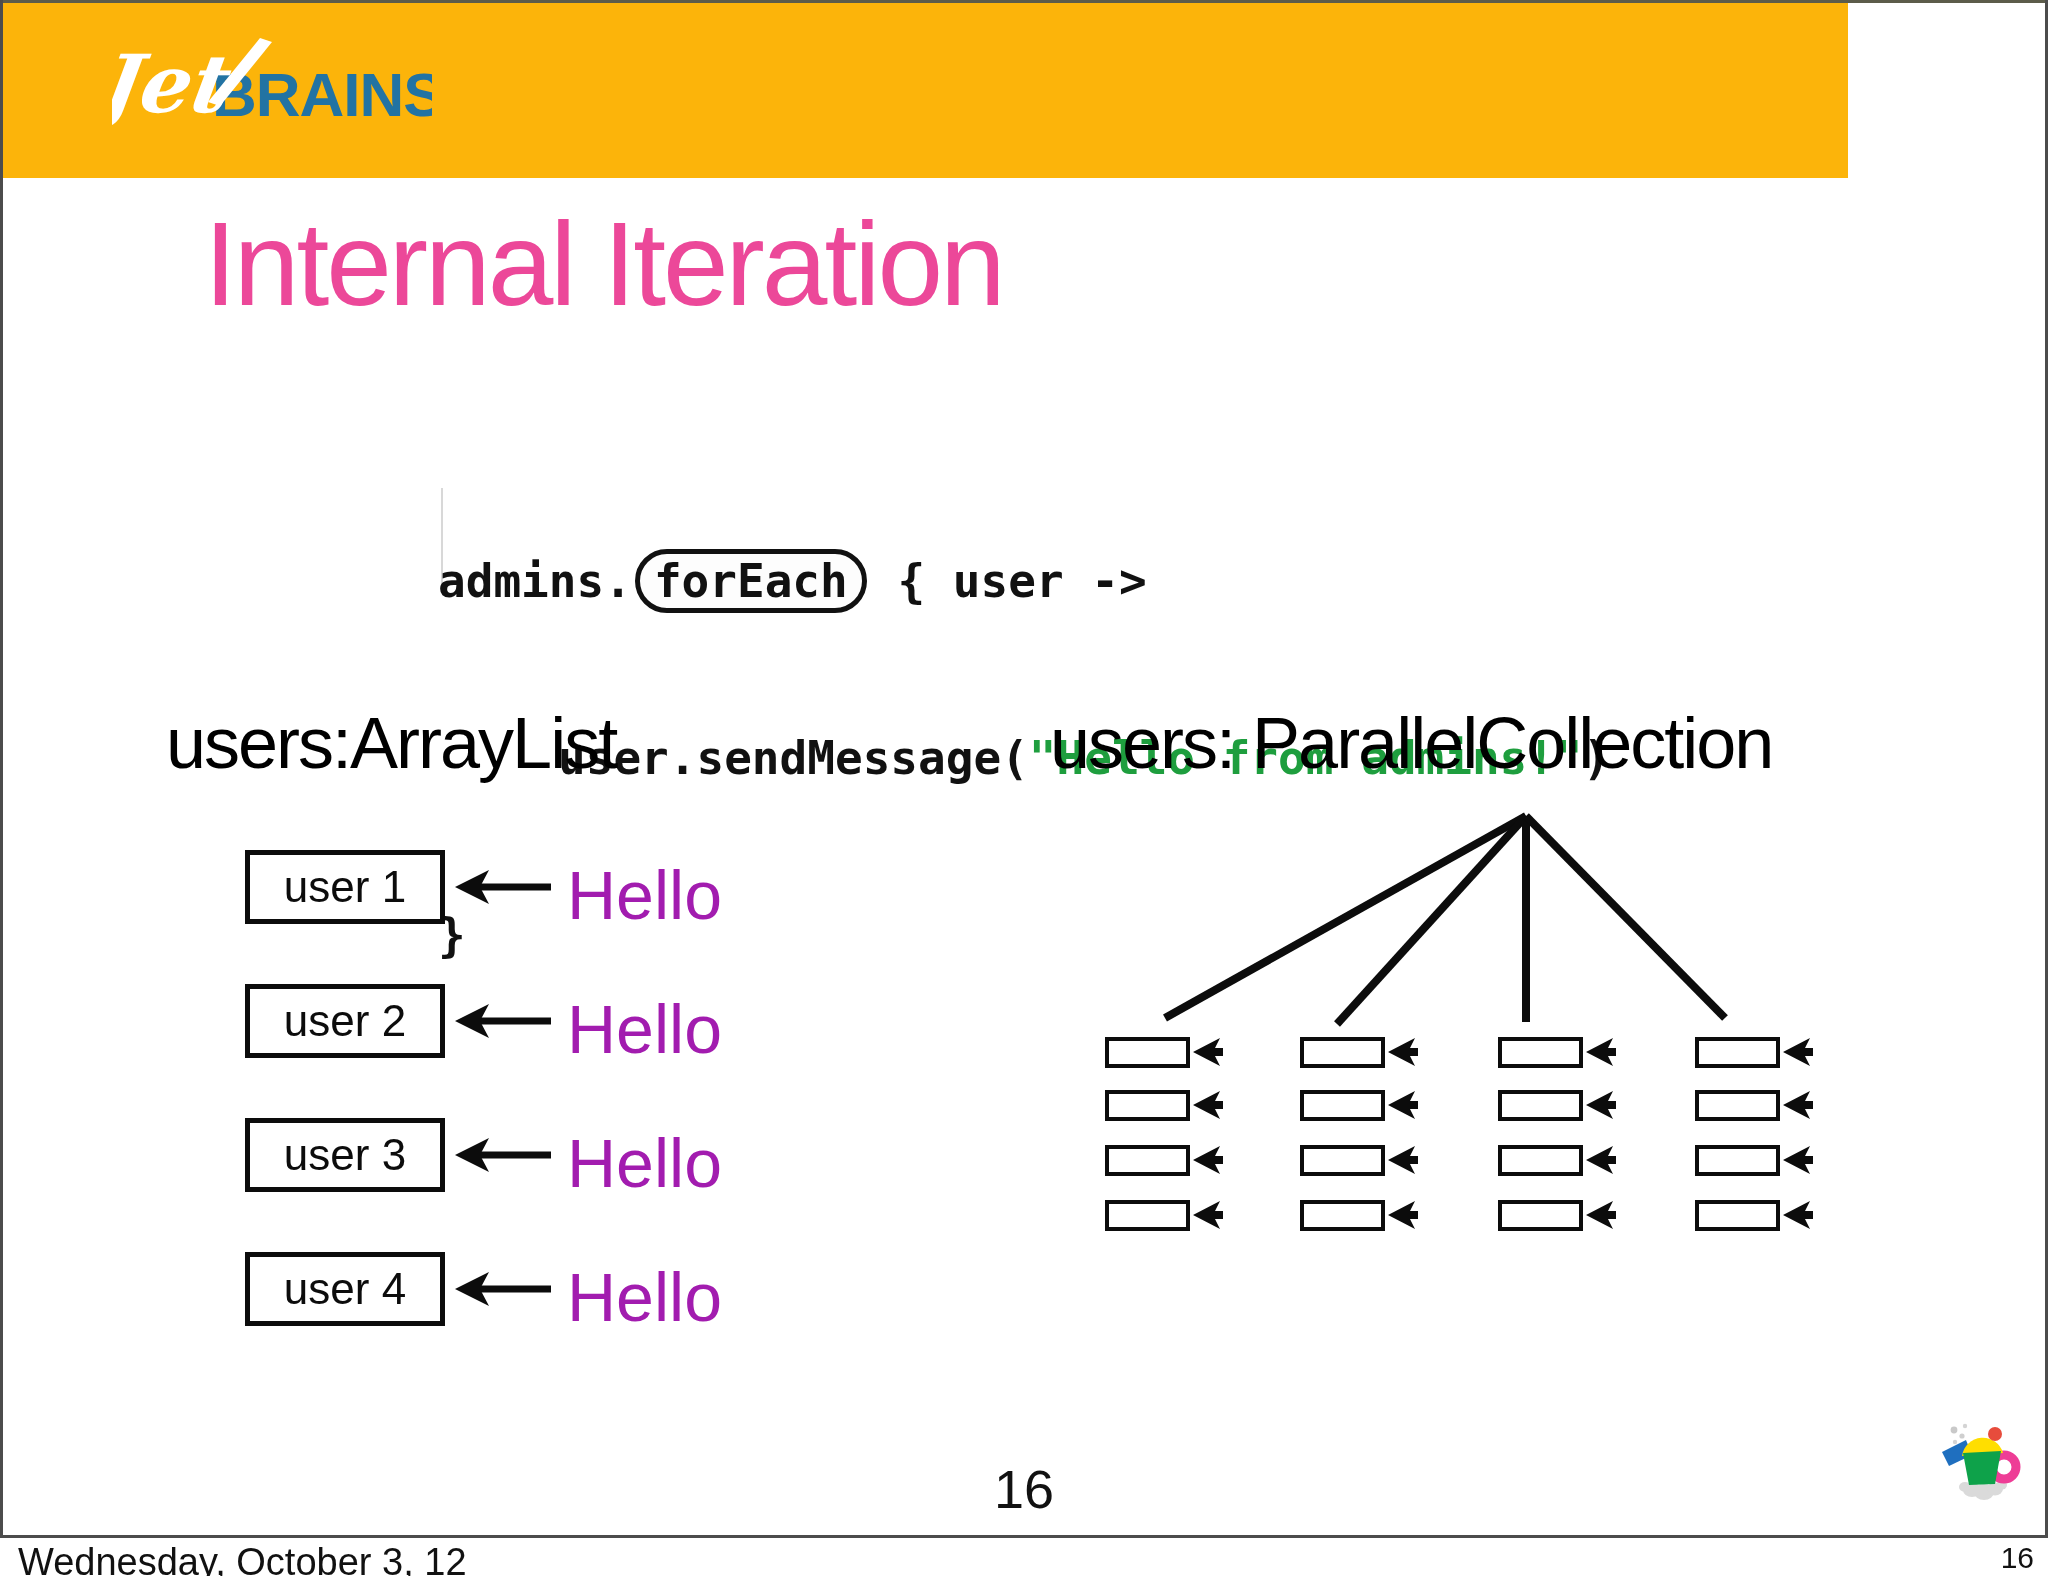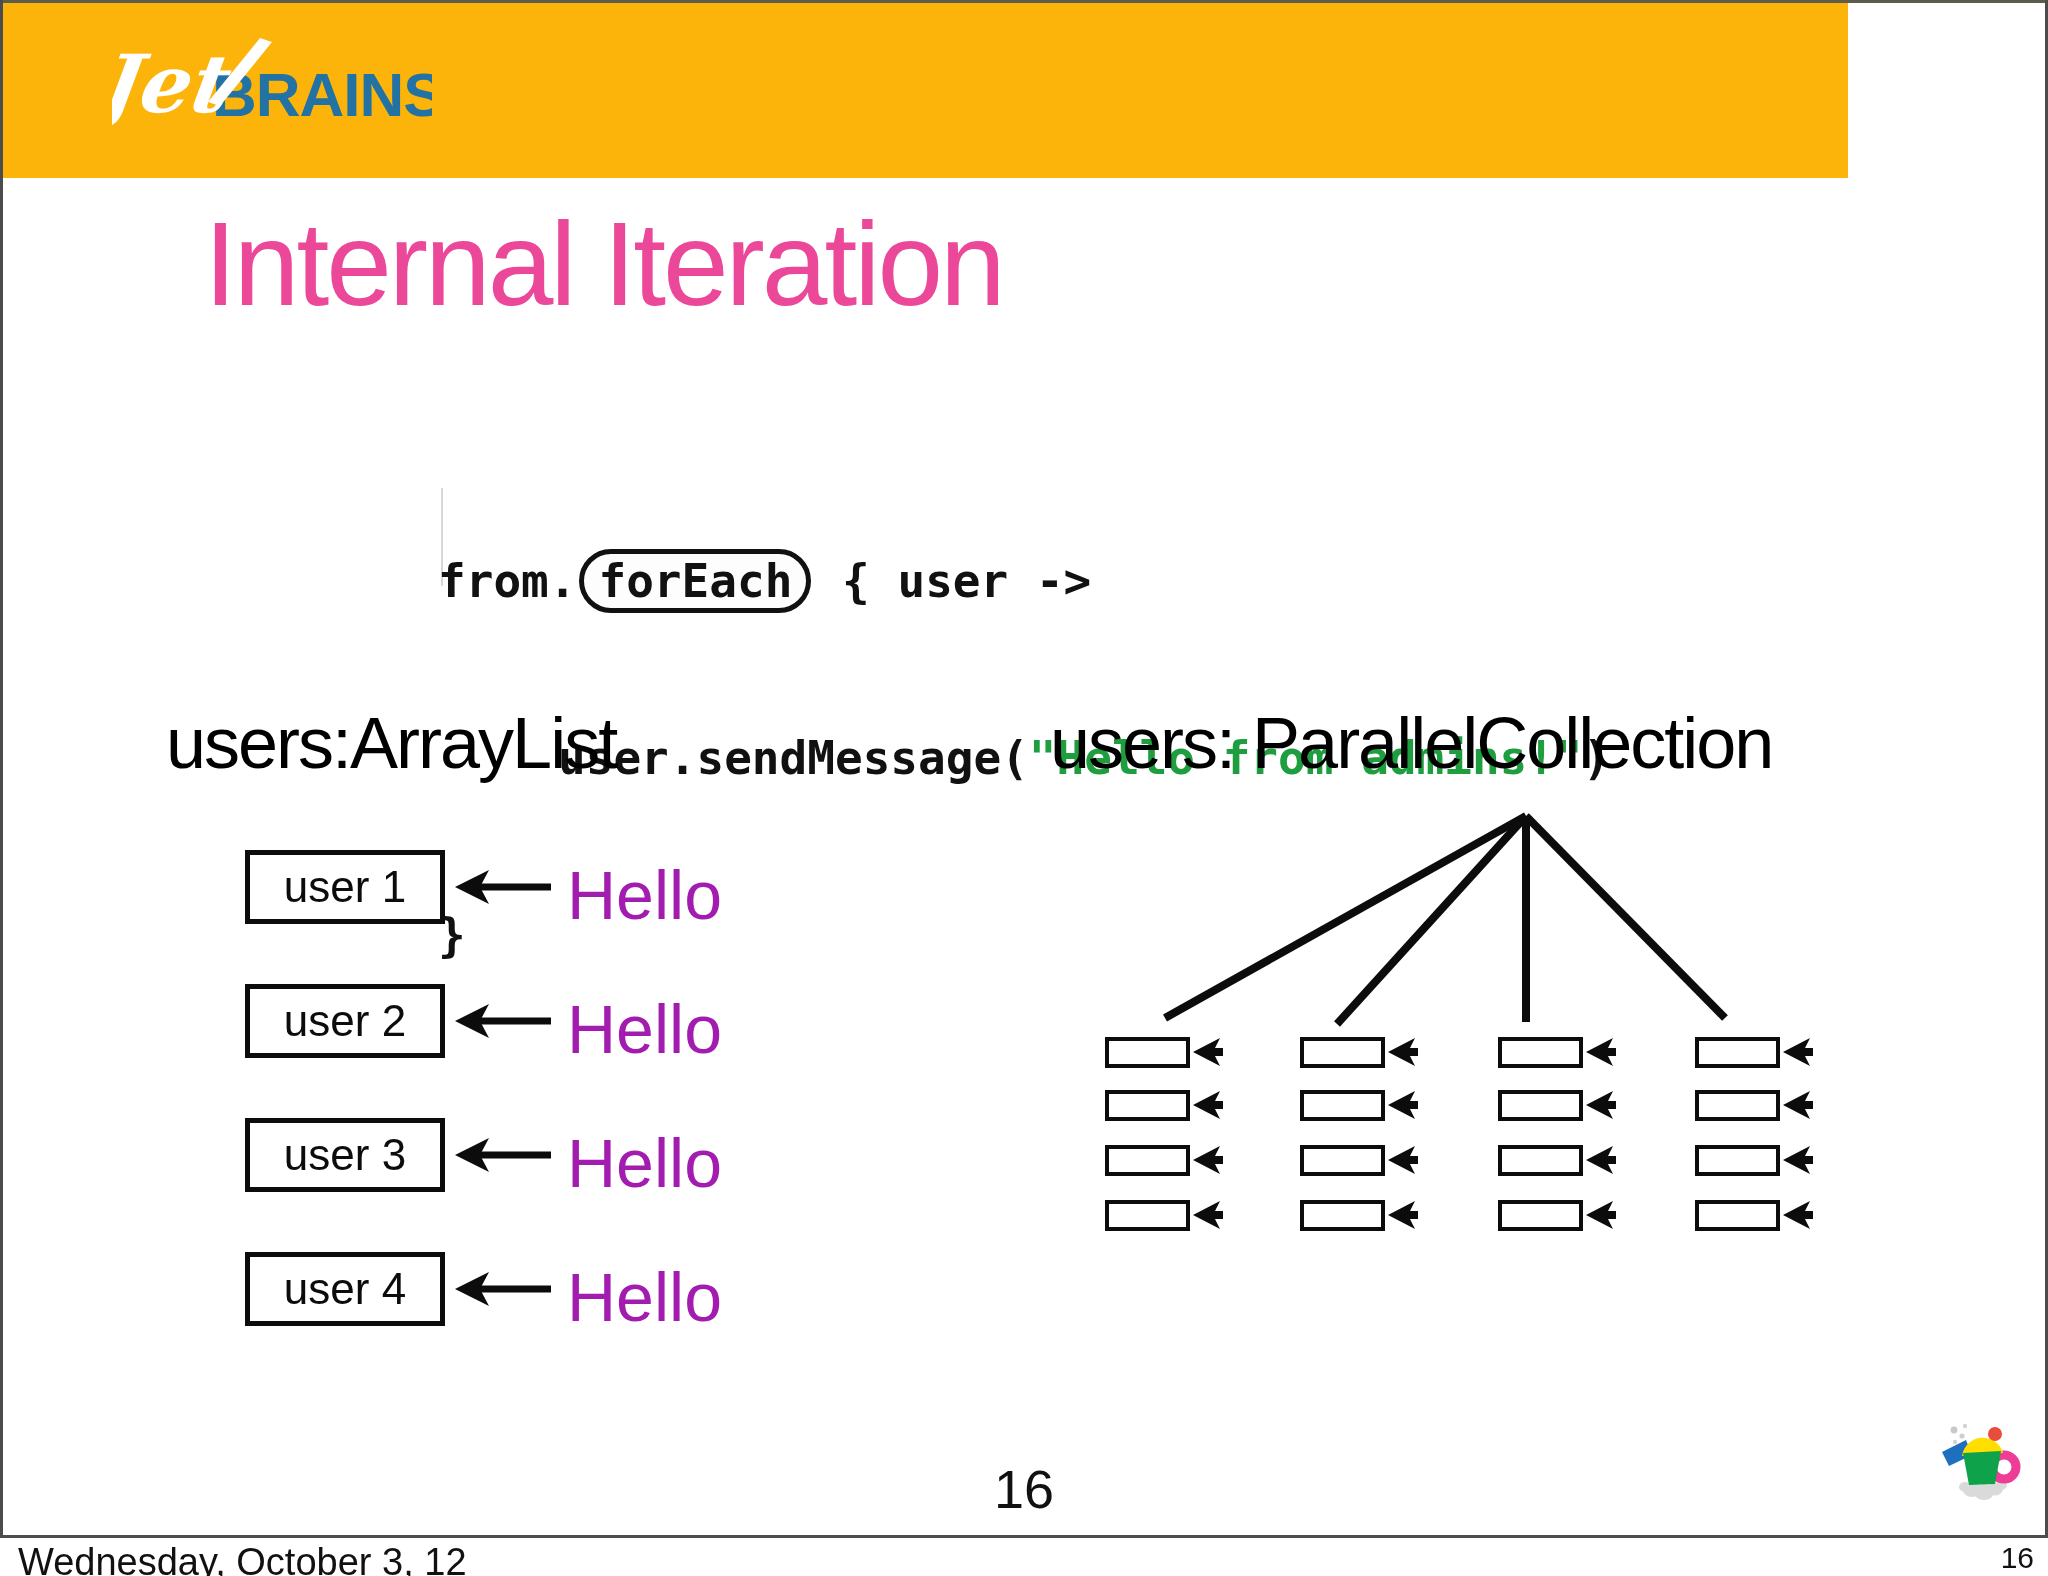--- a/index.html
+++ b/index.html
@@ -70,21 +70,21 @@
 </div>
 
 <div class="abs" id="top-border"></div>
 <div class="abs" id="left-border"></div>
 <div class="abs" id="right-border"></div>
 
 <div class="abs" id="slide-title">Internal Iteration</div>
 
 <div class="abs" id="indent-guide"></div>
 <div class="abs" id="code-block">
-  <div id="code-line1"><span>from.</span><span id="foreach-pill">forEach</span><span> { user -&gt;</span></div>
+  <div id="code-line1"><span>admins.</span><span id="foreach-pill">forEach</span><span> { user -&gt;</span></div>
   <div id="code-line2"><span>user.sendMessage(</span><span class="code-string">"Hello from admins!"</span><span>)</span></div>
   <div id="code-line3"><span>}</span></div>
 </div>
 
 <div class="abs section-heading" id="arraylist-heading">users:ArrayList</div>
 <div class="abs section-heading" id="parallel-heading">users: ParallelCollection</div>
 
 <div class="abs" id="arraylist-rows">
     <div class="user-row" style="top: 0px; padding-left: 12px;">
       <div class="user-box">

